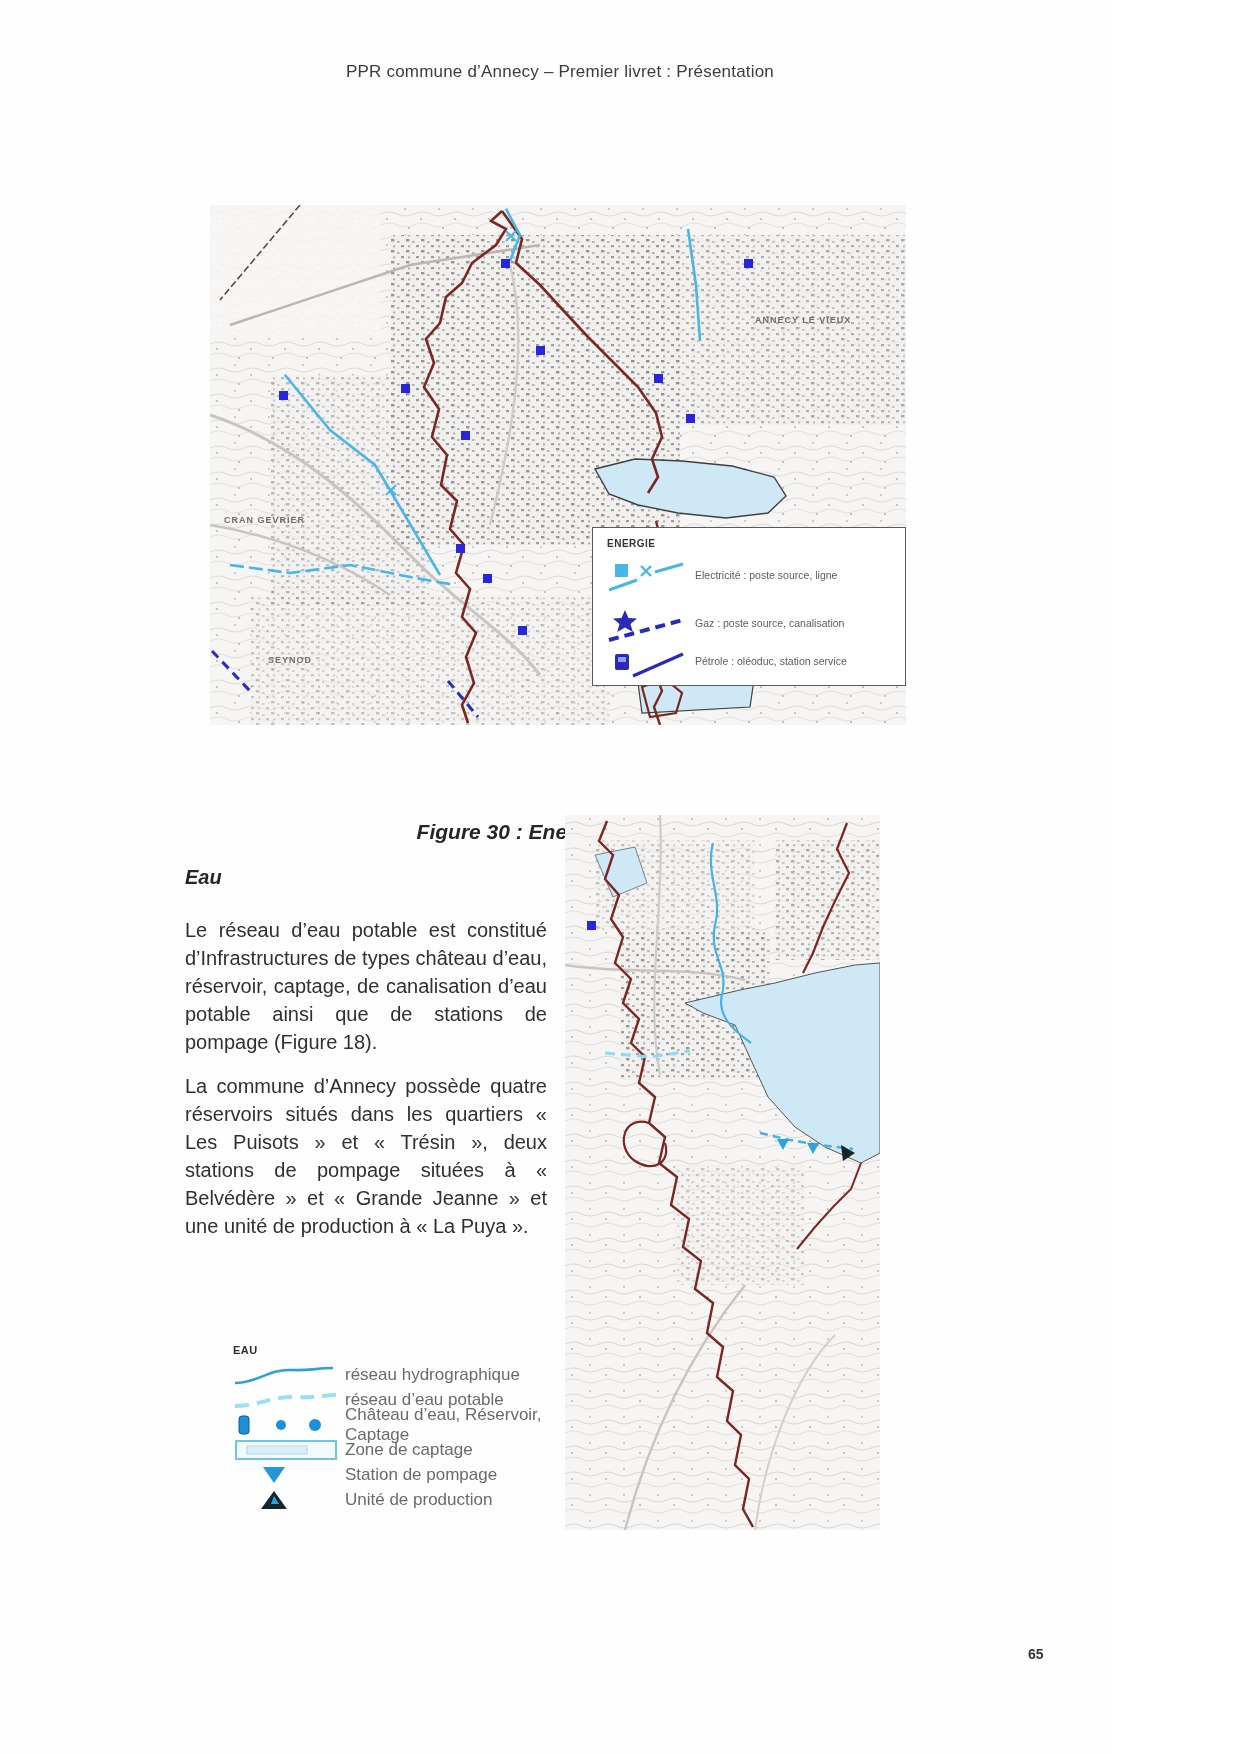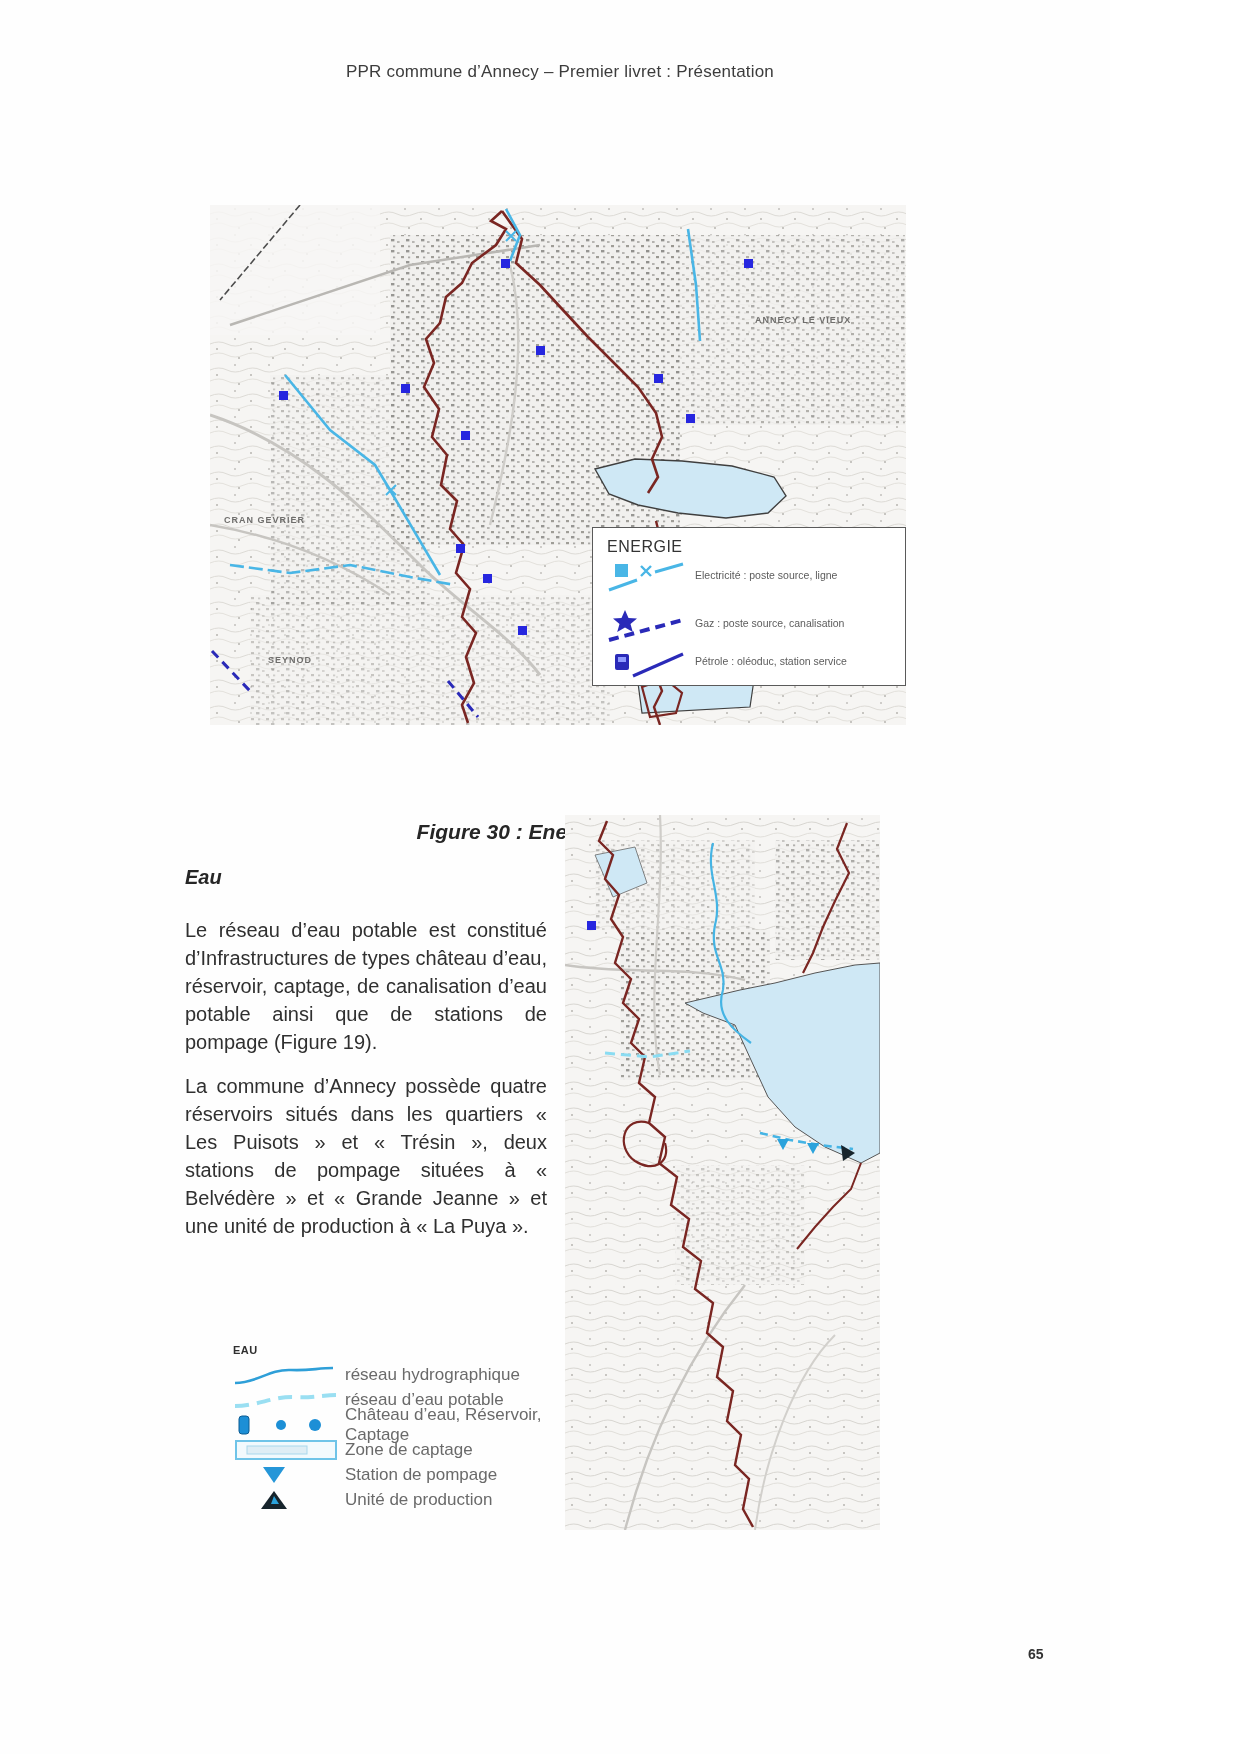--- a/index.html
+++ b/index.html
@@ -34,21 +34,21 @@
     text-align:justify;color:#303030;
   }
   .p1{top:916px;}
   .p2{top:1072px;}
   .p3{top:1262px;}
   
   .legend30{
     position:absolute;left:382px;top:322px;width:314px;height:159px;
     background:#ffffff;border:1px solid #5a5a5a;box-sizing:border-box;
   }
-  .legend30-title{font-weight:normal;font-size:16px;color:#333;margin:10px 0 16px 14px;letter-spacing:.5px;}
+  .legend30-title{font-weight:bold;font-size:10px;color:#333;margin:10px 0 16px 14px;letter-spacing:.5px;}
   .legend30-row{position:absolute;left:14px;width:290px;height:34px;}
   .legend30-row .sym{position:absolute;left:0;top:0;width:80px;height:34px;}
   .legend30-row .lbl{position:absolute;left:88px;top:9px;font-size:10.5px;color:#5c5c5c;}
   .l30r1{top:32px;} .l30r2{top:80px;} .l30r3{top:118px;}
   
   .eau-legend{position:absolute;left:233px;top:1344px;width:310px;}
   .eau-legend-title{font-weight:bold;font-size:11px;color:#2f2f2f;letter-spacing:.5px;margin-bottom:6px;}
   .eau-row{display:flex;align-items:center;height:25px;}
   .eau-row .sym{width:112px;flex:0 0 112px;height:24px;position:relative;}
   .eau-row .lbl{font-size:17px;color:#6a6a6a;}
@@ -173,21 +173,21 @@
           </svg>
         </span>
         <span class="lbl">Gaz : poste source, canalisation</span>
       </div>
     </div>
   </div>
 
   <div class="caption cap30">Figure 30 : Energie - Annecy</div>
 
   <div class="eau-heading">Eau</div>
-  <p class="body-par p1">Le réseau d’eau potable est constitué d’Infrastructures de types château d’eau, réservoir, captage, de canalisation d’eau potable ainsi que de stations de pompage (Figure 19).</p>
+  <p class="body-par p1">Le réseau d’eau potable est constitué d’Infrastructures de types château d’eau, réservoir, captage, de canalisation d’eau potable ainsi que de stations de pompage (Figure 18).</p>
   <p class="body-par p2">La commune d’Annecy possède quatre réservoirs situés dans les quartiers « Les Puisots » et « Trésin », deux stations de pompage situées à « Belvédère » et « Grande Jeanne » et une unité de production à « La Puya ».</p>
 
   <div class="eau-legend">
     <div class="eau-legend-title">EAU</div>
 
     <div class="eau-row">
       <span class="sym">
         <svg width="112" height="24" viewBox="0 0 112 24">
             <path d="M2 20 C 25 20 35 6 58 7 C 75 8 85 5 100 5" stroke="#2e9fd8" stroke-width="2.6" fill="none"></path>
           </svg>

